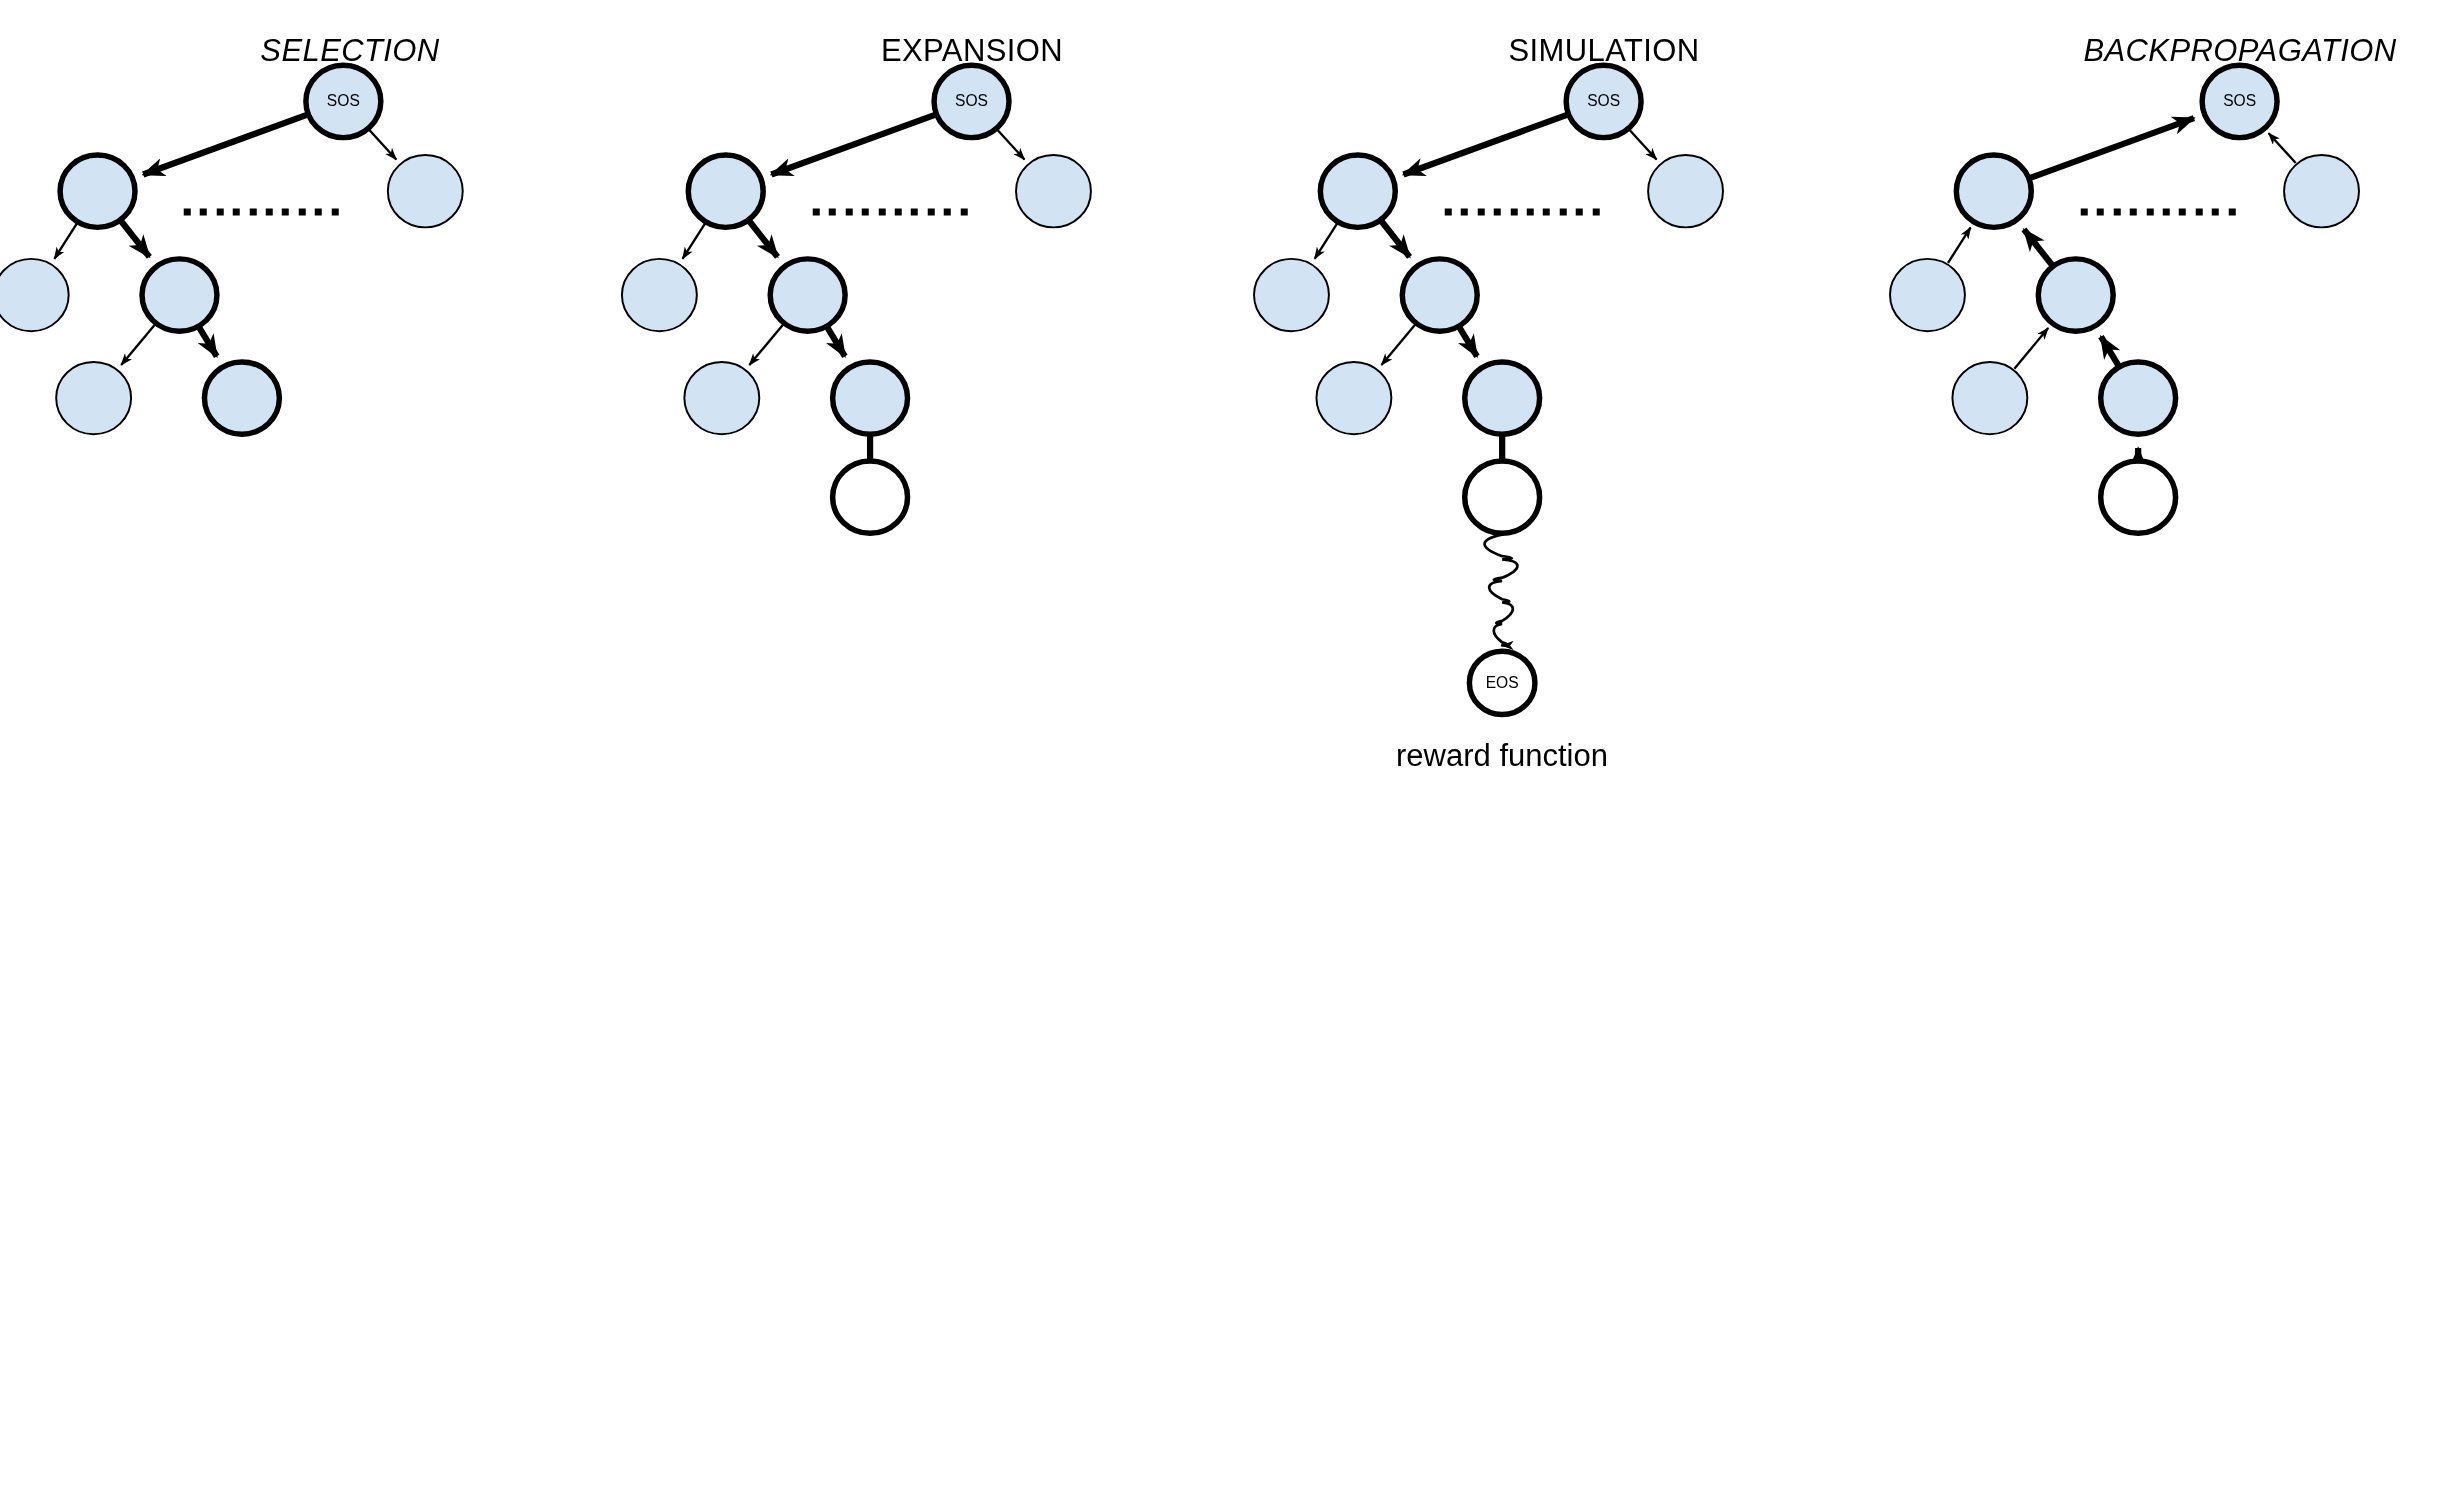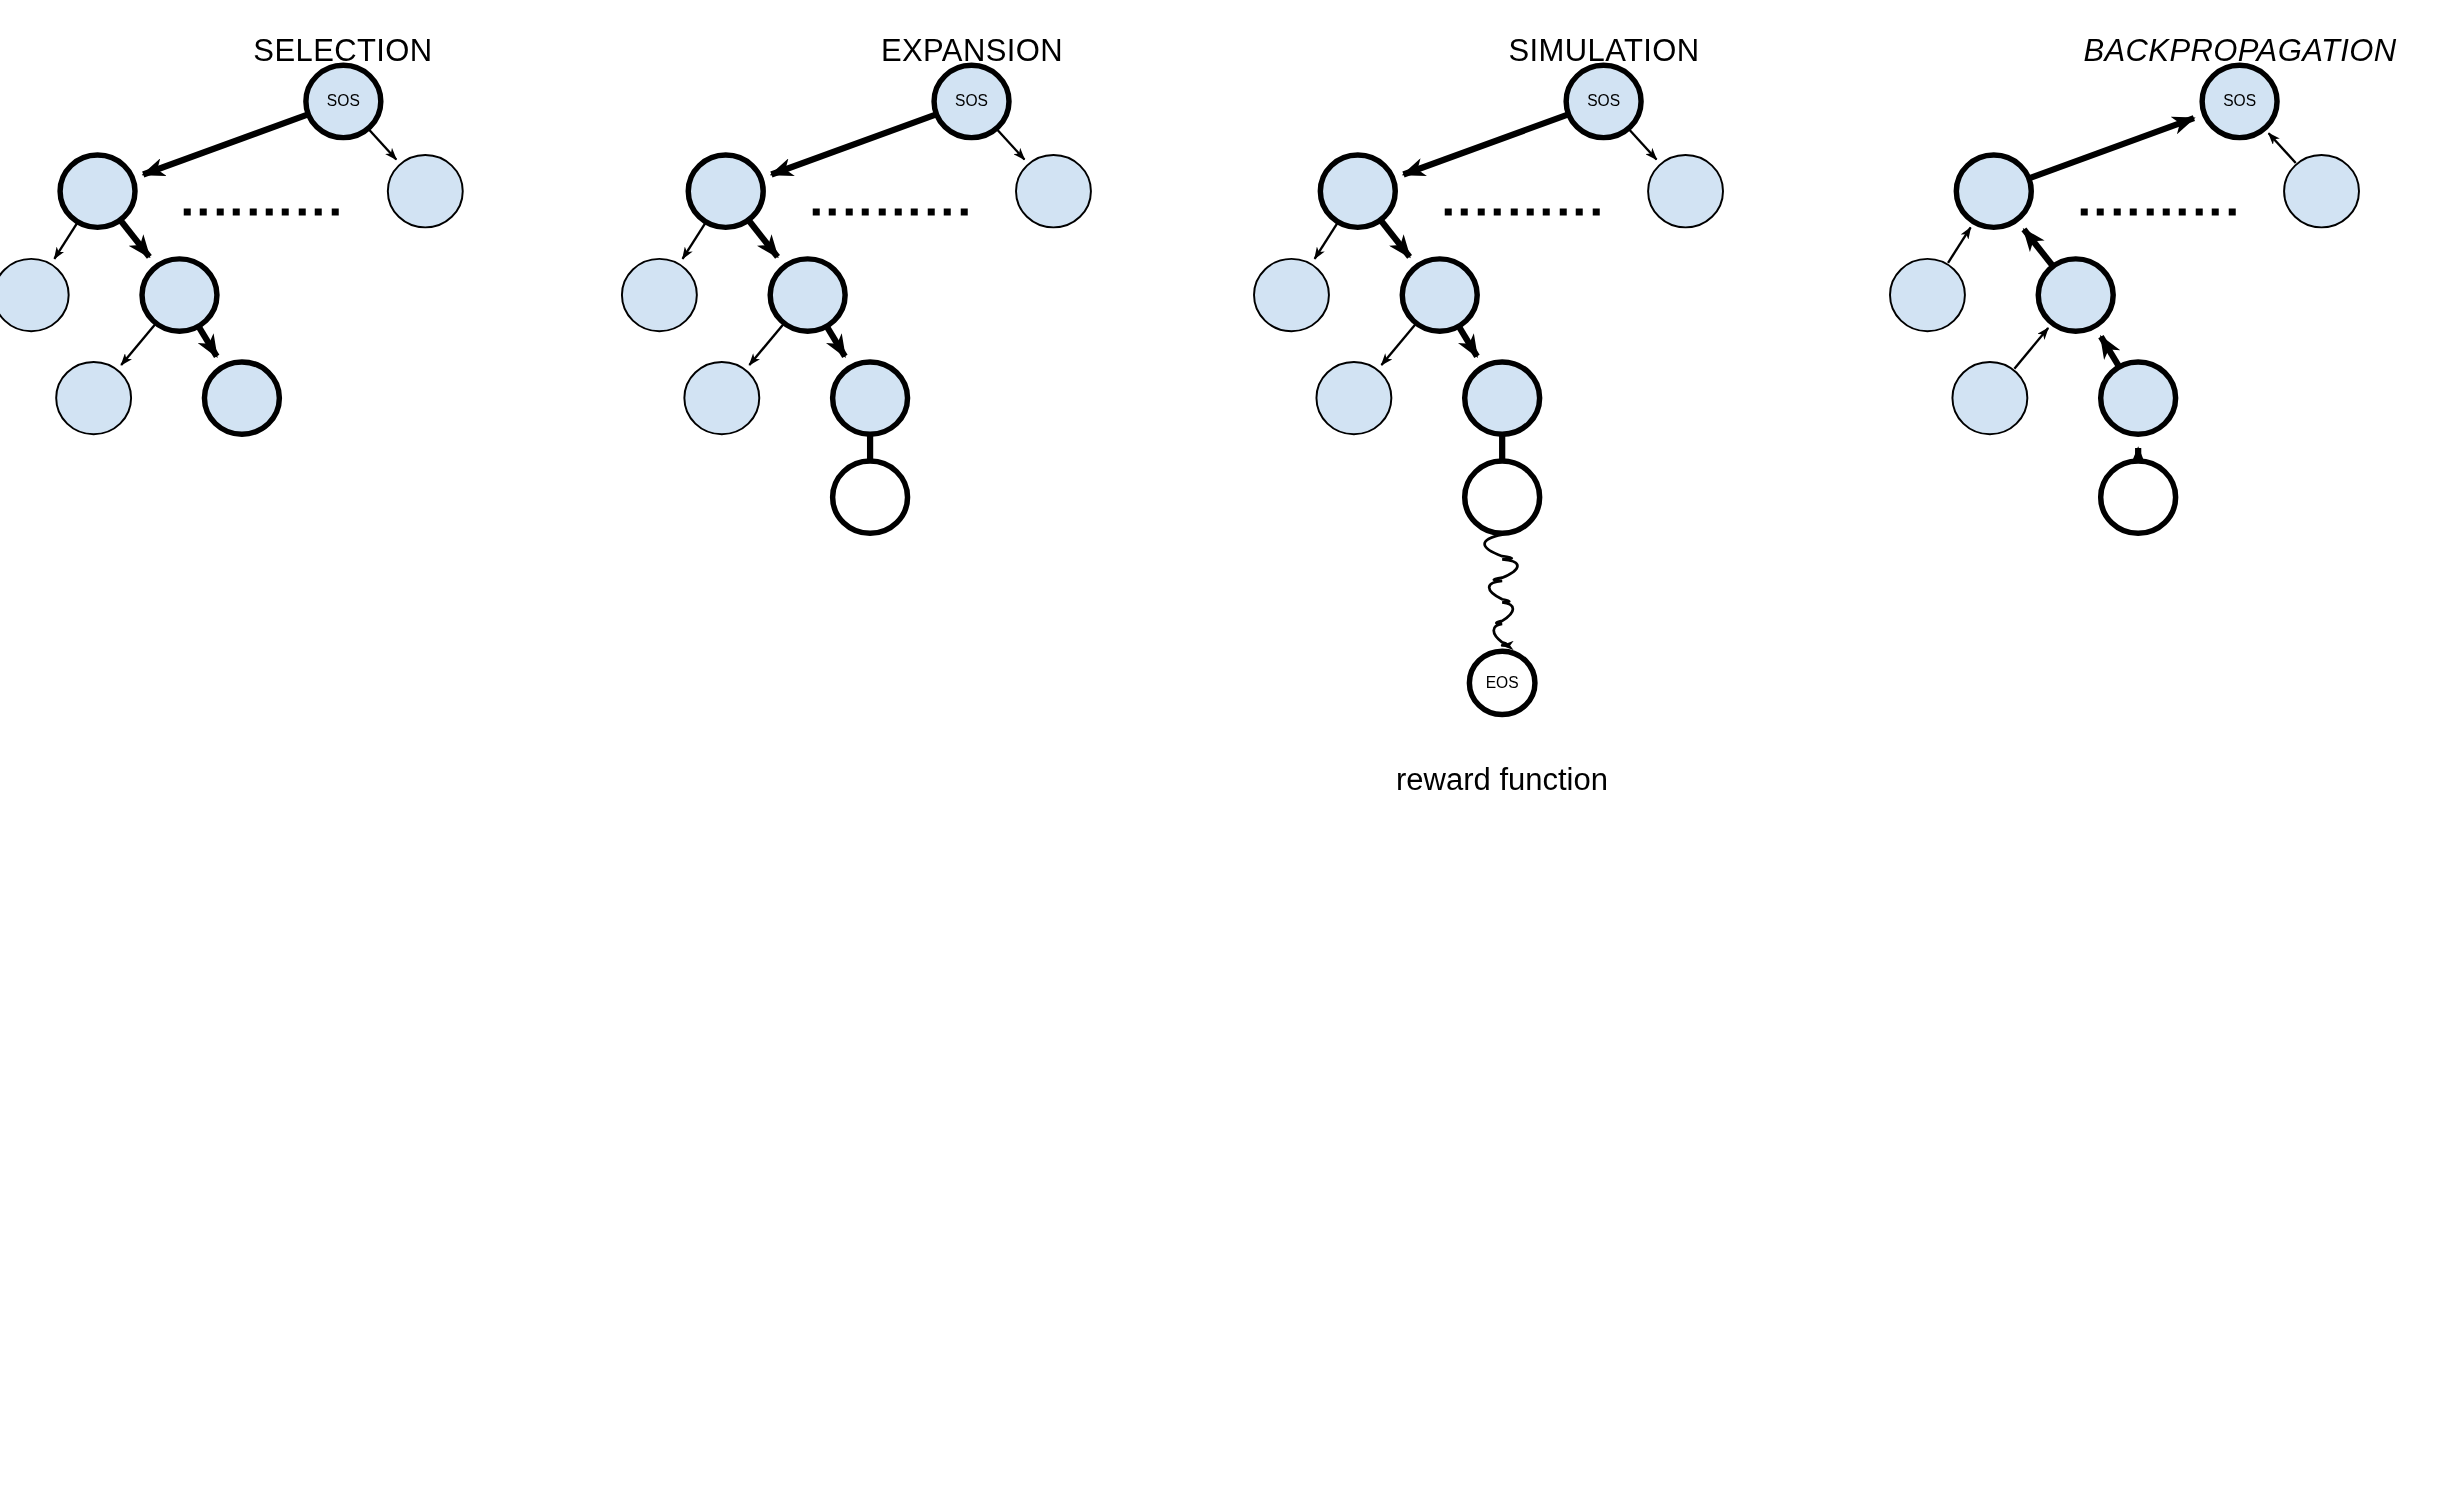--- a/index.html
+++ b/index.html
@@ -205,21 +205,21 @@
         <ellipse cx="2550" cy="510" rx="48" ry="46.32" fill="#d2e3f3" stroke="#000000" stroke-width="2.5"></ellipse>
       </g>
       <g>
         <ellipse cx="2740" cy="510" rx="48" ry="46.32" fill="#d2e3f3" stroke="#000000" stroke-width="7"></ellipse>
       </g>
       <g>
         <ellipse cx="2740" cy="637" rx="48" ry="46.32" fill="#ffffff" stroke="#000000" stroke-width="7"></ellipse>
       </g>
     </svg>
   <div id="titles">
-      <div class="panel-title" style="left: 343px; top: 33px;">SELECTION</div>
+      <div class="panel-title" style="left: 350px; top: 33px; font-style: italic;">SELECTION</div>
       <div class="panel-title" style="left: 972px; top: 33px;">EXPANSION</div>
       <div class="panel-title" style="left: 1604px; top: 33px;">SIMULATION</div>
       <div class="panel-title" style="left: 2240px; top: 33px; font-style: italic;">BACKPROPAGATION</div>
     </div>
   <div id="overlays">
       <div class="dots-row" style="left: 261px; top: 212px;">
         <i></i>
         <i></i>
         <i></i>
         <i></i>
@@ -247,21 +247,21 @@
         <i></i>
         <i></i>
         <i></i>
         <i></i>
         <i></i>
         <i></i>
         <i></i>
         <i></i>
         <i></i>
       </div>
-      <div class="caption-text" style="left: 1502px; top: 738px; margin-top: 24px;">reward function</div>
+      <div class="caption-text" style="left: 1502px; top: 738px;">reward function</div>
       <div class="dots-row" style="left: 2158px; top: 212px;">
         <i></i>
         <i></i>
         <i></i>
         <i></i>
         <i></i>
         <i></i>
         <i></i>
         <i></i>
         <i></i>

